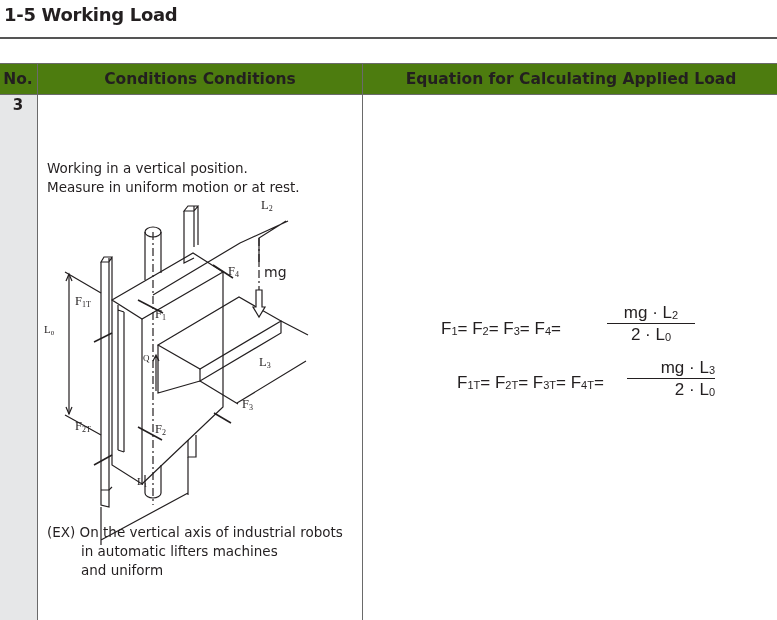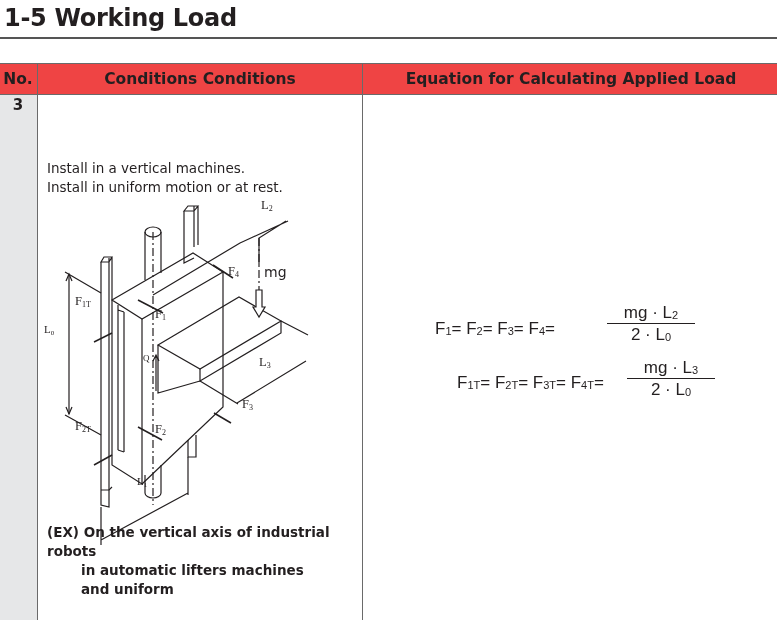--- a/index.html
+++ b/index.html
@@ -1,33 +1,33 @@
 <!DOCTYPE html>
 <html><head>
 <meta charset="utf-8">
 <style>
   html, body { margin:0; padding:0; background:#ffffff; }
   body { width:777px; height:620px; position:relative; overflow:hidden;
          font-family:"DejaVu Sans", sans-serif; color:#231f20; }
-  .title { position:absolute; left:4px; top:4px; font-size:24px; font-weight:bold;
+  .title { position:absolute; left:4px; top:4px; font-size:18px; font-weight:bold;
            font-family:"DejaVu Sans", sans-serif; letter-spacing:-0.3px; color:#231f20; }
   .title-rule { position:absolute; left:0; top:37px; width:777px; height:2px; background:#555; }
   table.main { position:absolute; left:-2px; top:63px; border-collapse:collapse; width:782px; }
-  table.main th { background:#ef4444; height:30px; font-size:15.5px; font-weight:bold;
+  table.main th { background:#4d7c0f; height:30px; font-size:15.5px; font-weight:bold;
                   border:1px solid #6a6a6a; padding:0; text-align:center; color:#231f20; }
   table.main td { border:1px solid #6a6a6a; border-bottom:none; vertical-align:top; padding:0; }
   .col-no { width:38px; }
   .col-cond { width:324px; }
   td.no-cell { background:#e6e7e8; text-align:center; vertical-align:middle; font-weight:bold;
                font-size:15px; height:530px; }
   td.no-cell span { position:relative; top:1px; }
   .cond { position:relative; height:530px; }
   .cond-text { position:absolute; left:9px; font-size:13.5px; line-height:19px; color:#231f20; }
   .cond-top { top:64px; }
-  .cond-ex { top:428px;font-weight:bold; }
+  .cond-ex { top:428px; }
   .cond-ex .indent { padding-left:34px; display:block; }
   svg.diagram { position:absolute; left:0; top:0; }
   .eq { position:relative; height:530px; }
   .eq-line { position:absolute; font-family:"Liberation Sans", sans-serif; font-size:17px; color:#231f20; white-space:nowrap; }
   .eq-line sub { font-size:11px; vertical-align:baseline; position:relative; top:1px; }
   .frac { position:absolute; text-align:center; font-family:"Liberation Sans", sans-serif; font-size:17px; }
   .frac .num, .frac .den { display:block; height:21px; line-height:21px; }
   .frac .bar { display:block; height:1px; background:#231f20; }
   .frac sub { font-size:11px; vertical-align:baseline; position:relative; top:1px; }
 </style>
@@ -46,22 +46,22 @@
     </tr>
   </thead>
   <tbody>
     <tr>
       <td class="no-cell">
         <span>3</span>
       </td>
       <td>
         <div class="cond">
           <div class="cond-text cond-top">
-            <div>Install in a vertical machines.</div>
-            <div>Install in uniform motion or at rest.</div>
+            <div>Working in a vertical position.</div>
+            <div>Measure in uniform motion or at rest.</div>
           </div>
 
           <svg class="diagram" width="324" height="530" viewBox="0 0 324 530" font-family="Liberation Serif, serif" fill="none" stroke="#231f20" stroke-width="1.2">
 
             <g>
               <path d="M146 116 L146 158 M156 111 L156 152 M146 116 L150 111 L160 111 L156 116 Z M160 111 L160 150"></path>
             </g>
 
             <g>
               <ellipse cx="115" cy="137" rx="8" ry="5"></ellipse>
@@ -152,39 +152,39 @@
           <div class="cond-text cond-ex">
             <div>(EX) On the vertical axis of industrial robots</div>
             <span class="indent">in automatic lifters machines</span>
             <span class="indent">and uniform</span>
           </div>
         </div>
       </td>
       <td>
         <div class="eq">
 
-          <div class="eq-line" style="left:72px; top:224px;">
+          <div class="eq-line" style="left:78px; top:224px;">
             <span>F</span><sub>1</sub>=
             <span>F</span><sub>2</sub>=
             <span>F</span><sub>3</sub>=
             <span>F</span><sub>4</sub>=
           </div>
           <div class="frac" style="left:244px; top:207px; width:88px;">
             <span class="num"><span>mg · L</span><sub>2</sub></span>
             <span class="bar"></span>
             <span class="den"><span>2 · L</span><sub>0</sub></span>
           </div>
 
           <div class="eq-line" style="left:94px; top:278px;">
             <span>F</span><sub>1T</sub>=
             <span>F</span><sub>2T</sub>=
             <span>F</span><sub>3T</sub>=
             <span>F</span><sub>4T</sub>=
           </div>
-          <div class="frac" style="left:264px; top:262px; width:88px;">
+          <div class="frac" style="left:264px; top:262px; width:88px;text-align:right;">
             <span class="num"><span>mg · L</span><sub>3</sub></span>
             <span class="bar"></span>
             <span class="den"><span>2 · L</span><sub>0</sub></span>
           </div>
         </div>
       </td>
     </tr>
   </tbody>
 </table>
 

